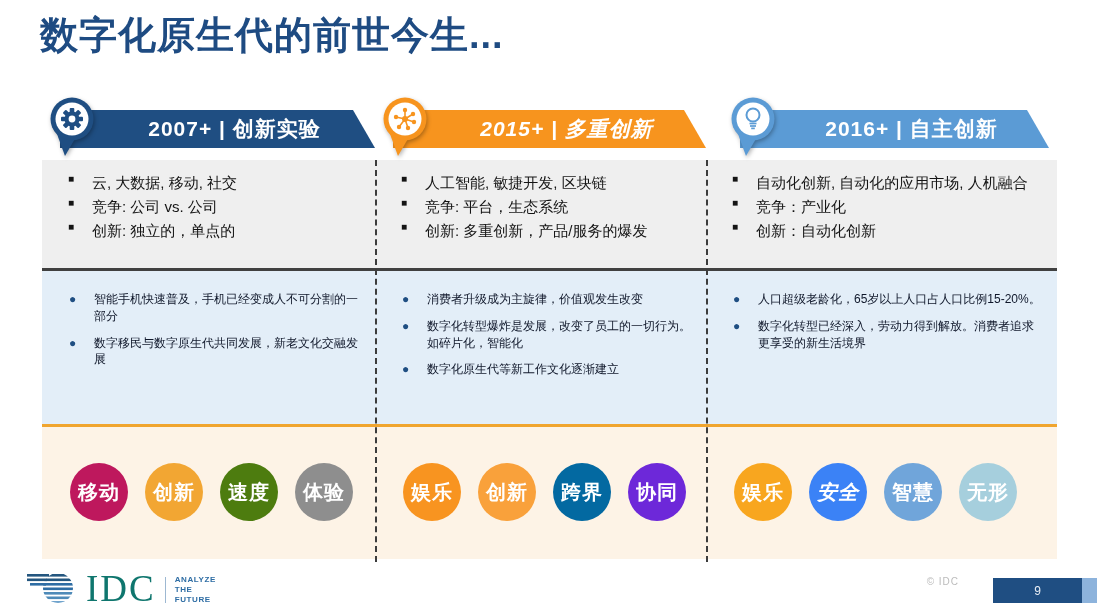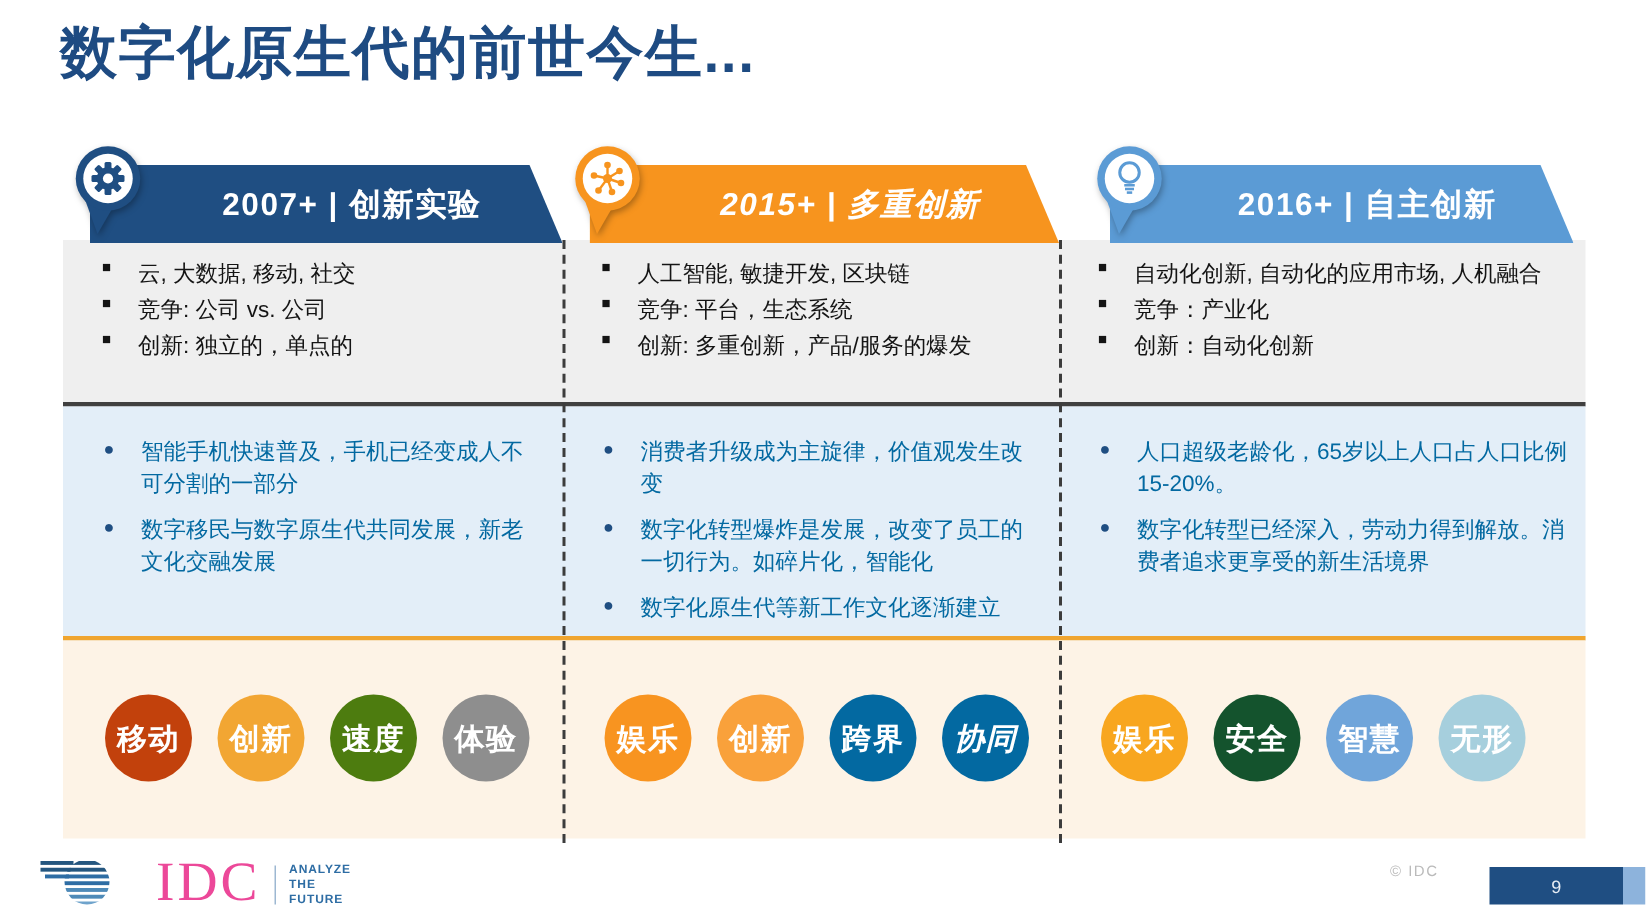--- a/index.html
+++ b/index.html
@@ -11,21 +11,21 @@
   .slide-title {
     position:absolute; left:40px; top:10px;
     font-size:38px; font-weight:bold; color:#1E4B82; letter-spacing:1px;
   }
   .content { position:absolute; left:42px; top:96px; width:1015px; height:466px; }
   .row { display:grid; grid-template-columns:333px 331px 351px; }
   
   .row-banner { height:64px; }
   .banner-cell { position:relative; }
   .banner {
-    position:absolute; left:18px; right:0; top:14px; height:52px;
+    position:absolute; left:18px; right:0; top:14px; height:38px;
     display:flex; align-items:center; justify-content:center;
     clip-path:polygon(0 0, calc(100% - 22px) 0, 100% 100%, 0 100%);
     color:#fff; font-size:21px; font-weight:bold; letter-spacing:1px;
     padding-left:34px;
   }
   .col3 .banner { left:34px; right:8px; }
   .banner.b1 { background:#1F4E82; }
   .banner.b2 { background:#F7941E;font-style:italic; }
   .banner.b3 { background:#5B9BD5; }
   .pin {
@@ -41,22 +41,22 @@
     position:relative; padding-left:26px; font-size:15px; line-height:1.45;
     color:#141414; margin-bottom:2px;
   }
   .tech-list li::before {
     content:"■"; position:absolute; left:2px; top:0; font-size:10px; color:#141414;
   }
   
   .row-trend { height:156px; background:#E3EEF8; border-bottom:3px solid #F0A52F; }
   .cell-trend { padding:20px 12px 0 24px; }
   .trend-list li {
-    position:relative; padding-left:28px; font-size:15px; line-height:1.4;
-    color:#0369a1; margin-bottom:10px;
+    position:relative; padding-left:28px; font-size:12px; line-height:1.4;
+    color:#0f172a; margin-bottom:10px;
   }
   .trend-list li::before {
     content:"●"; position:absolute; left:3px; top:0; font-size:12px; color:#1F4E82;
   }
   
   .row-badges { height:132px; background:#FDF3E6; }
   .cell-badges { display:flex; gap:17px; padding:36px 0 0 28px; }
   .badge {
     width:58px; height:58px; border-radius:50%; flex:0 0 auto;
     display:flex; align-items:center; justify-content:center;
@@ -67,21 +67,21 @@
     position:absolute; top:64px; bottom:0; width:0;
     border-left:2px dashed #3c3c3c;
   }
   .vdash.d1 { left:333px; }
   .vdash.d2 { left:664px; }
   
   .footer { position:absolute; left:0; top:562px; width:1097px; height:48px; background:#fff; }
   .logo { position:absolute; left:26px; top:5px; display:flex; align-items:center; }
   .brand-text {
     font-family:"Liberation Serif","DejaVu Serif",serif;
-    font-size:37px; color:#ec4899; line-height:1; letter-spacing:2px; margin-left:22px;text-align:right;
+    font-size:37px; color:#0f766e; line-height:1; letter-spacing:2px; margin-left:4px;text-align:right;
   }
   .logo-divider { width:1px; height:26px; background:#9DB8D2; margin:4px 9px 0 9px; }
   .tagline { font-size:8px; font-weight:bold; color:#2E6DA4; letter-spacing:0.6px; line-height:1.25; margin-top:4px; }
   .copyright { position:absolute; right:138px; top:14px; font-size:10px; color:#BBBBBB; letter-spacing:1px; }
   .page-badge { position:absolute; right:0; top:16px; height:25px; display:flex; }
   .page-num {
     width:89px; height:25px; background:#1F4E82; color:#E8EEF5;
     display:flex; align-items:center; justify-content:center; font-size:12px;
   }
   .page-strip { width:15px; height:25px; background:#8DB3DC; }
@@ -192,34 +192,34 @@
     <div class="cell cell-trend">
       <ul class="trend-list">
         <li>人口超级老龄化，65岁以上人口占人口比例15-20%。</li>
         <li>数字化转型已经深入，劳动力得到解放。消费者追求更享受的新生活境界</li>
       </ul>
     </div>
   </div>
 
   <div class="row row-badges">
     <div class="cell-badges">
-      <div class="badge" style="background-color: #c2410c;">移动</div>
+      <div class="badge" style="background-color: #be185d;">移动</div>
       <div class="badge" style="background-color: rgb(242, 166, 51);">创新</div>
       <div class="badge" style="background-color: #4d7c0f;">速度</div>
       <div class="badge" style="background-color: rgb(142, 142, 142);">体验</div>
     </div>
     <div class="cell-badges">
       <div class="badge" style="background-color: rgb(248, 148, 32);">娱乐</div>
       <div class="badge" style="background-color: rgb(249, 161, 59);">创新</div>
       <div class="badge" style="background-color: #0369a1;">跨界</div>
-      <div class="badge" style="background-color: #0369a1; font-style: italic;">协同</div>
+      <div class="badge" style="background-color: #6d28d9;">协同</div>
     </div>
     <div class="cell-badges">
       <div class="badge" style="background-color: rgb(248, 166, 31);">娱乐</div>
-      <div class="badge" style="background-color: #14532d;">安全</div>
+      <div class="badge" style="background-color: #3b82f6; font-style: italic;">安全</div>
       <div class="badge" style="background-color: rgb(112, 165, 218);">智慧</div>
       <div class="badge" style="background-color: rgb(166, 207, 221);">无形</div>
     </div>
   </div>
 
   <div class="vdash d1"></div>
   <div class="vdash d2"></div>
 </div>
 
 <div class="footer">

